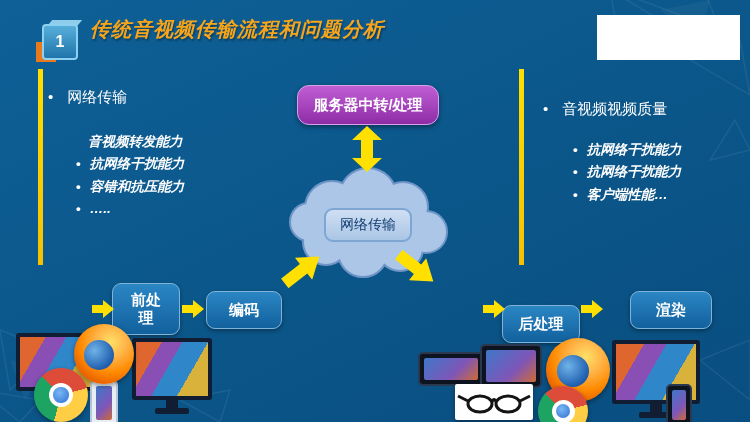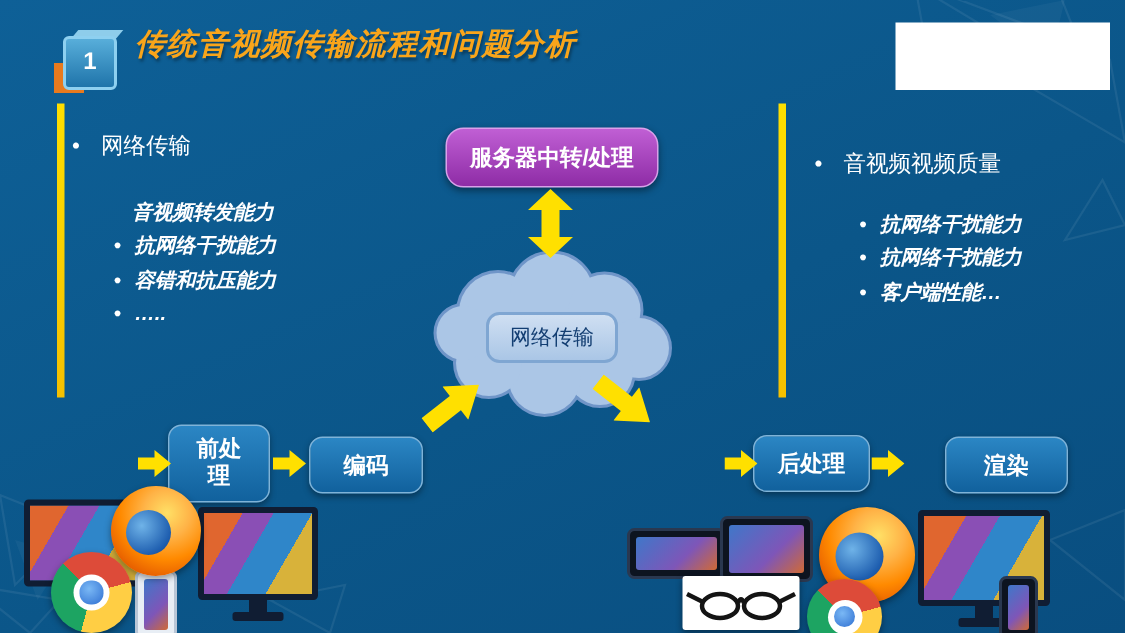--- a/index.html
+++ b/index.html
@@ -167,21 +167,21 @@
     </svg>
     <div class="cloud-label">网络传输</div>
   </div>
 
   <div class="pnode" style="left:206px; top:291px; width:74px; height:36px;">
     <span>编码</span>
   </div>
   <div class="pnode" style="left:112px; top:283px; width:66px; height:50px;">
     <span class="w2">前处理</span>
   </div>
-  <div class="pnode" style="left:502px; top:290px; width:76px; height:36px;">
+  <div class="pnode" style="left:502px; top:305px; width:76px; height:36px;">
     <span>后处理</span>
   </div>
   <div class="pnode" style="left:630px; top:291px; width:80px; height:36px;">
     <span>渲染</span>
   </div>
 
   <svg class="harrow" style="left:92px; top:300px;" width="22" height="18">
     <polygon points="0,5 11,5 11,0 22,9 11,18 11,13 0,13" fill="#ffe000"></polygon>
     </svg>
   <svg class="harrow" style="left:182px; top:300px;" width="22" height="18">

